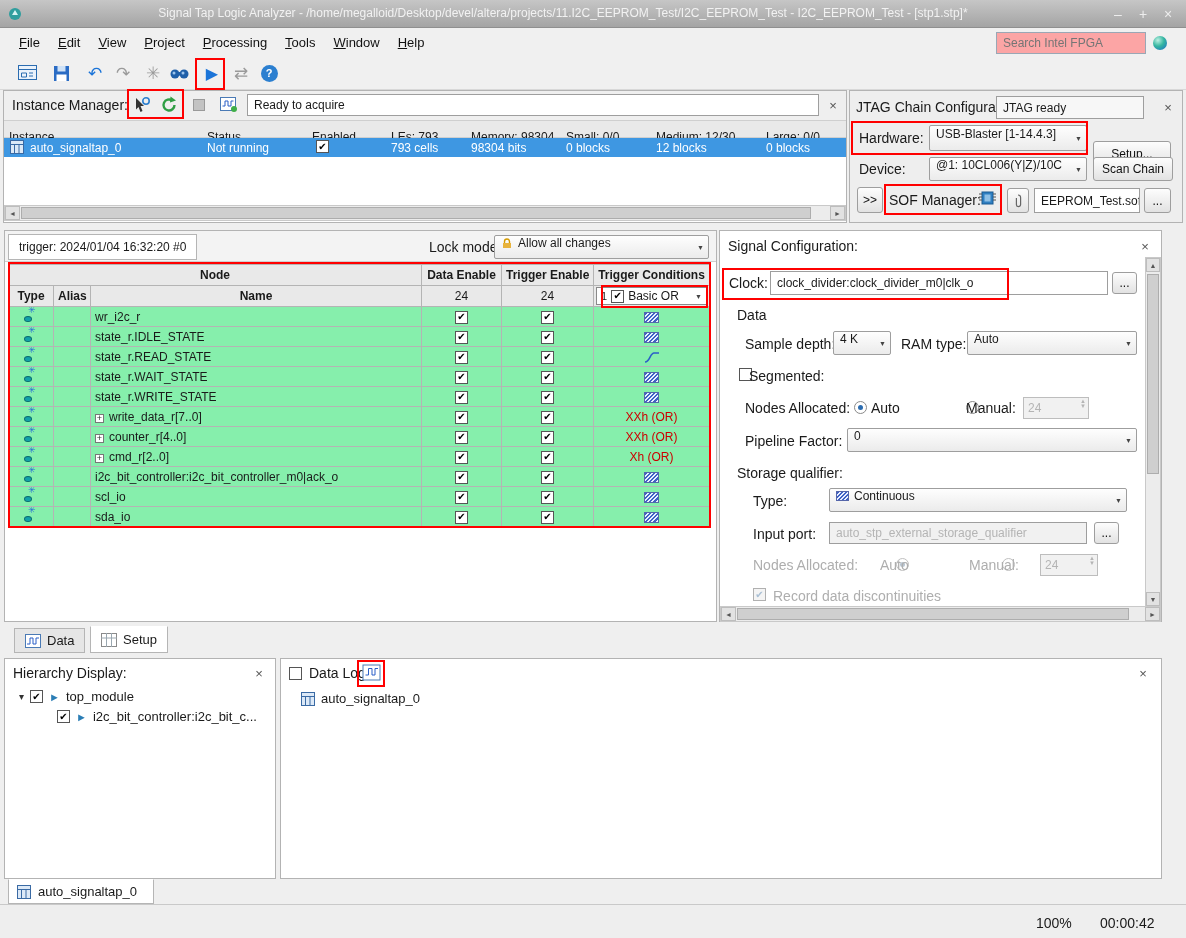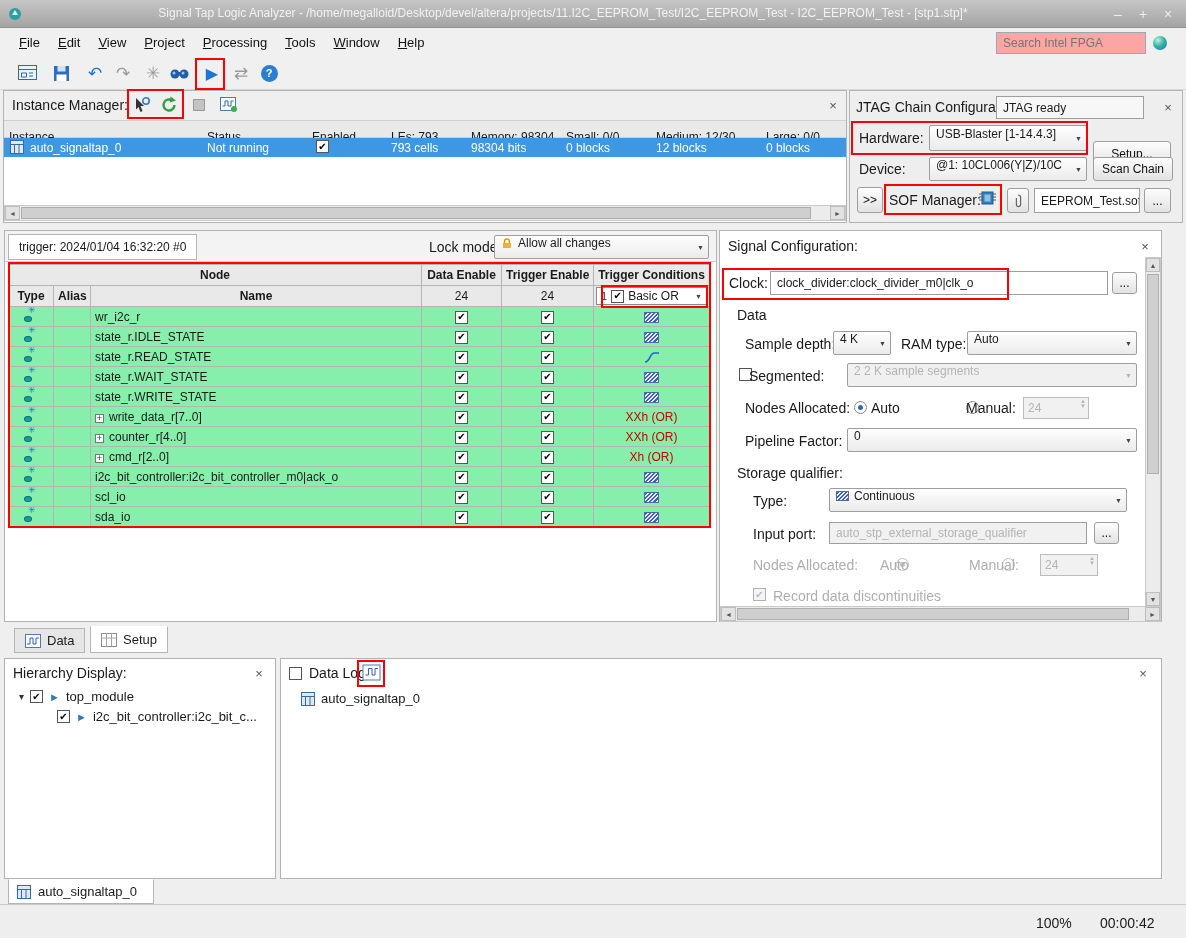--- a/index.html
+++ b/index.html
@@ -205,20 +205,23 @@
   </span>
   <span class="abs" style="left:189px;top:8px;width:12px;height:12px;background:#c3c3c3;border:1px solid #9a9a9a"></span>
   <span class="abs" style="left:216px;top:5px">
     <svg width="18" height="17">
         <rect x="0.5" y="1.5" width="15" height="13" fill="#fff" stroke="#4a7ab5"></rect>
         <path d="M2.5 10 H5 V5 H8 V10 H11 V5 H13.5" stroke="#2b5fc7" fill="none"></path>
         <circle cx="14" cy="13" r="3" fill="#3fae49"></circle>
       </svg>
   </span>
 
+  <div class="field" style="left:243px;top:3px;width:572px;height:22px">
+    <span>Ready to acquire</span>
+  </div>
   <span class="x-btn" style="left:821px;top:6px">×</span>
 
   <div class="im-colhead" style="top:29px">
     <span style="left:5px">Instance</span>
     <span style="left:203px">Status</span>
     <span style="left:308px">Enabled</span>
     <span style="left:387px">LEs: 793</span>
     <span style="left:467px">Memory: 98304</span>
     <span style="left:562px">Small: 0/0</span>
     <span style="left:652px">Medium: 12/30</span>
@@ -448,24 +451,20 @@
       <span class="arr">▼</span>
   </div>
   <span class="lbl" style="left:181px;top:105px">RAM type:</span>
   <div class="combo" style="left:247px;top:100px;width:170px;height:24px">
     <span>Auto</span>
       <span class="arr">▼</span>
   </div>
 
   <span class="cb un abs" style="left:19px;top:137px"></span>
   <span class="lbl" style="left:29px;top:137px">Segmented:</span>
-  <div class="combo dis" style="left:127px;top:132px;width:290px;height:24px">
-    <span>2  2 K sample segments</span>
-      <span class="arr">▼</span>
-  </div>
 
   <span class="lbl" style="left:25px;top:169px">Nodes Allocated:</span>
   <span class="radio sel abs" style="left:134px;top:170px"></span>
   <span class="lbl" style="left:151px;top:169px">Auto</span>
   <span class="radio abs" style="left:229px;top:170px"></span>
   <span class="lbl" style="left:246px;top:169px">Manual:</span>
   <div class="spin" style="left:303px;top:166px;width:66px;height:22px">
     <span>24</span>
     <span class="arrows">
         <span>▲</span>

